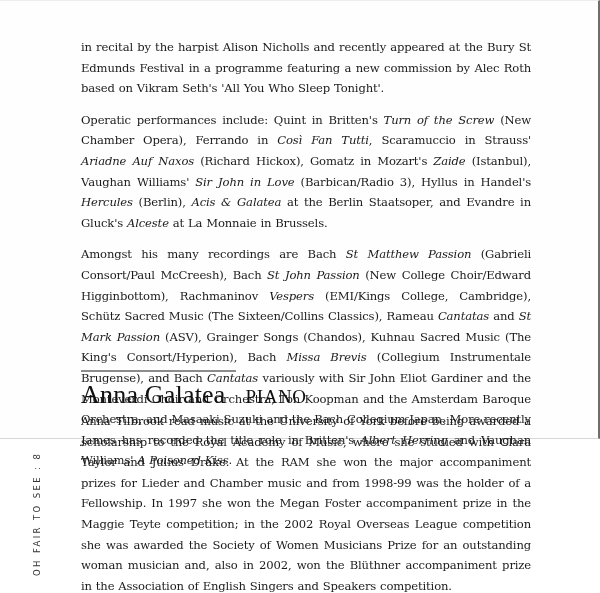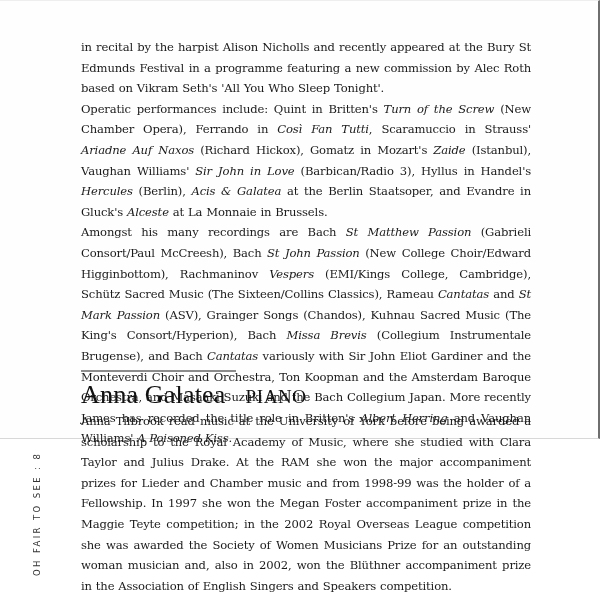--- a/index.html
+++ b/index.html
@@ -33,21 +33,21 @@
       width: 450px;
     }
     .para {
       margin: 0;
       font-size: 11.6px;
       line-height: 20.6px;
       text-align: justify;
       letter-spacing: -0.15px;
       word-spacing: 0.4px;
     }
-    .para + .para { }
+    .para + .para { margin-top: 11px; }
     .para i { font-style: italic; }
     .rule {
       position: absolute;
       left: 81px;
       top: 369px;
       width: 155px;
       height: 0;
       border-top: 2px solid #8c8c8c;
     }
     .heading {

